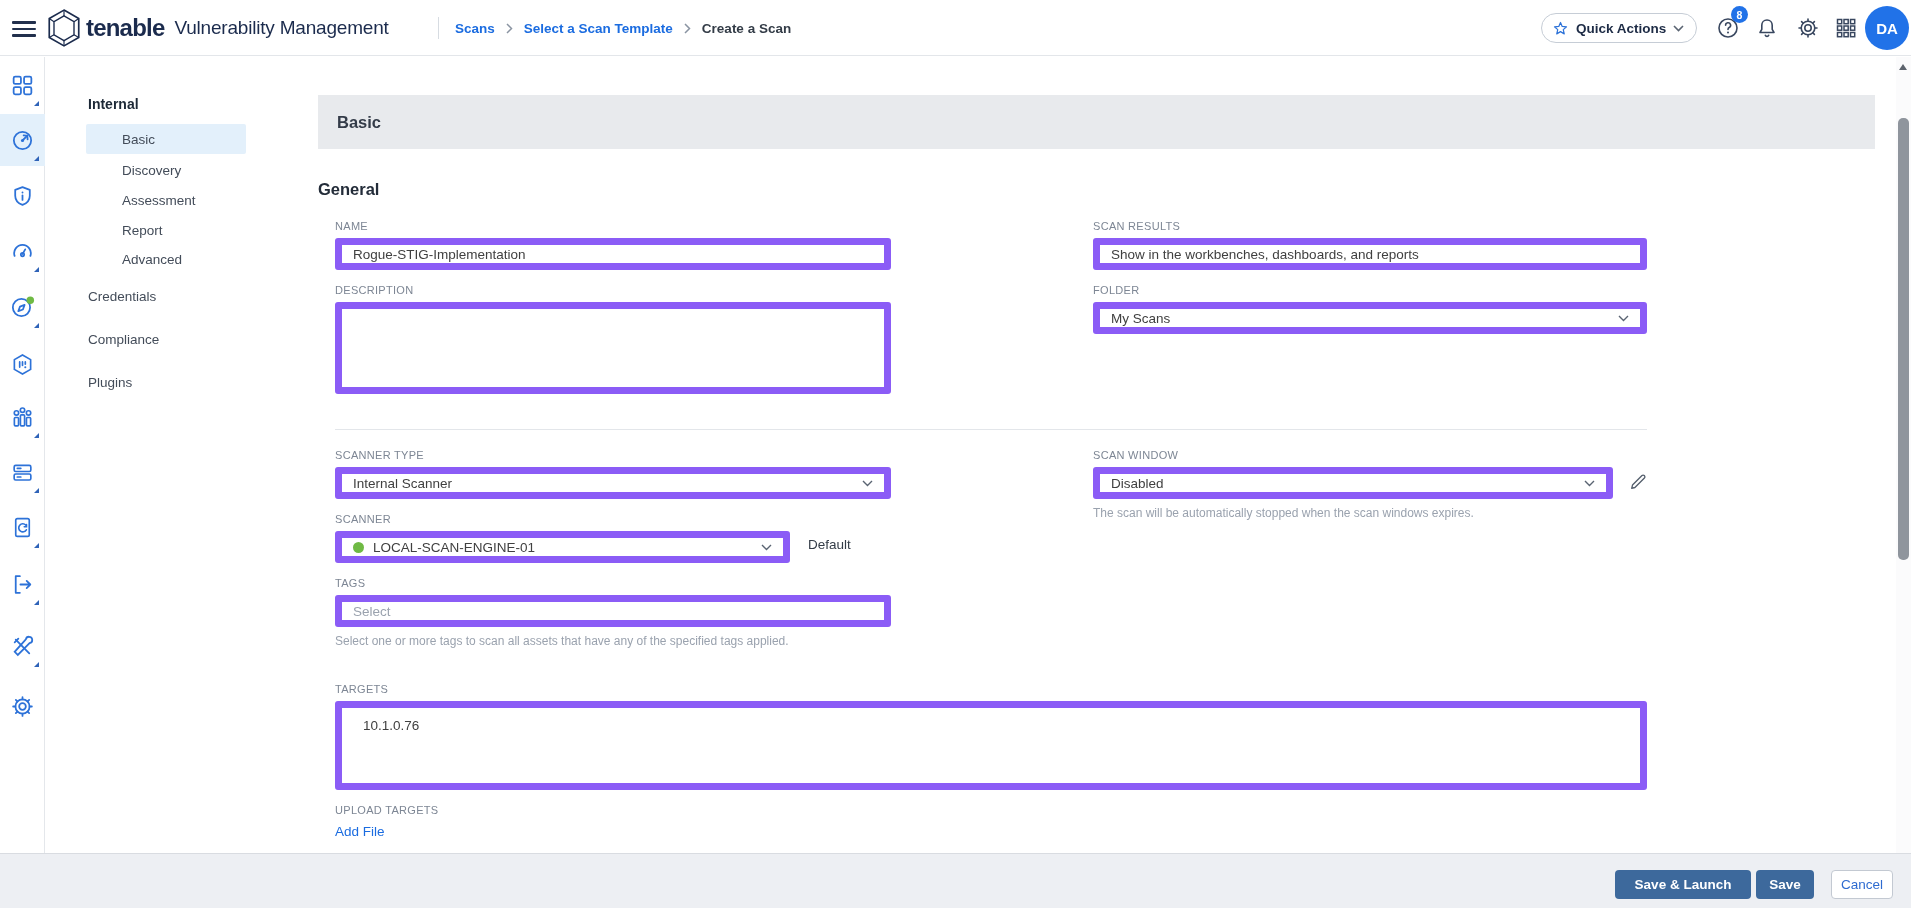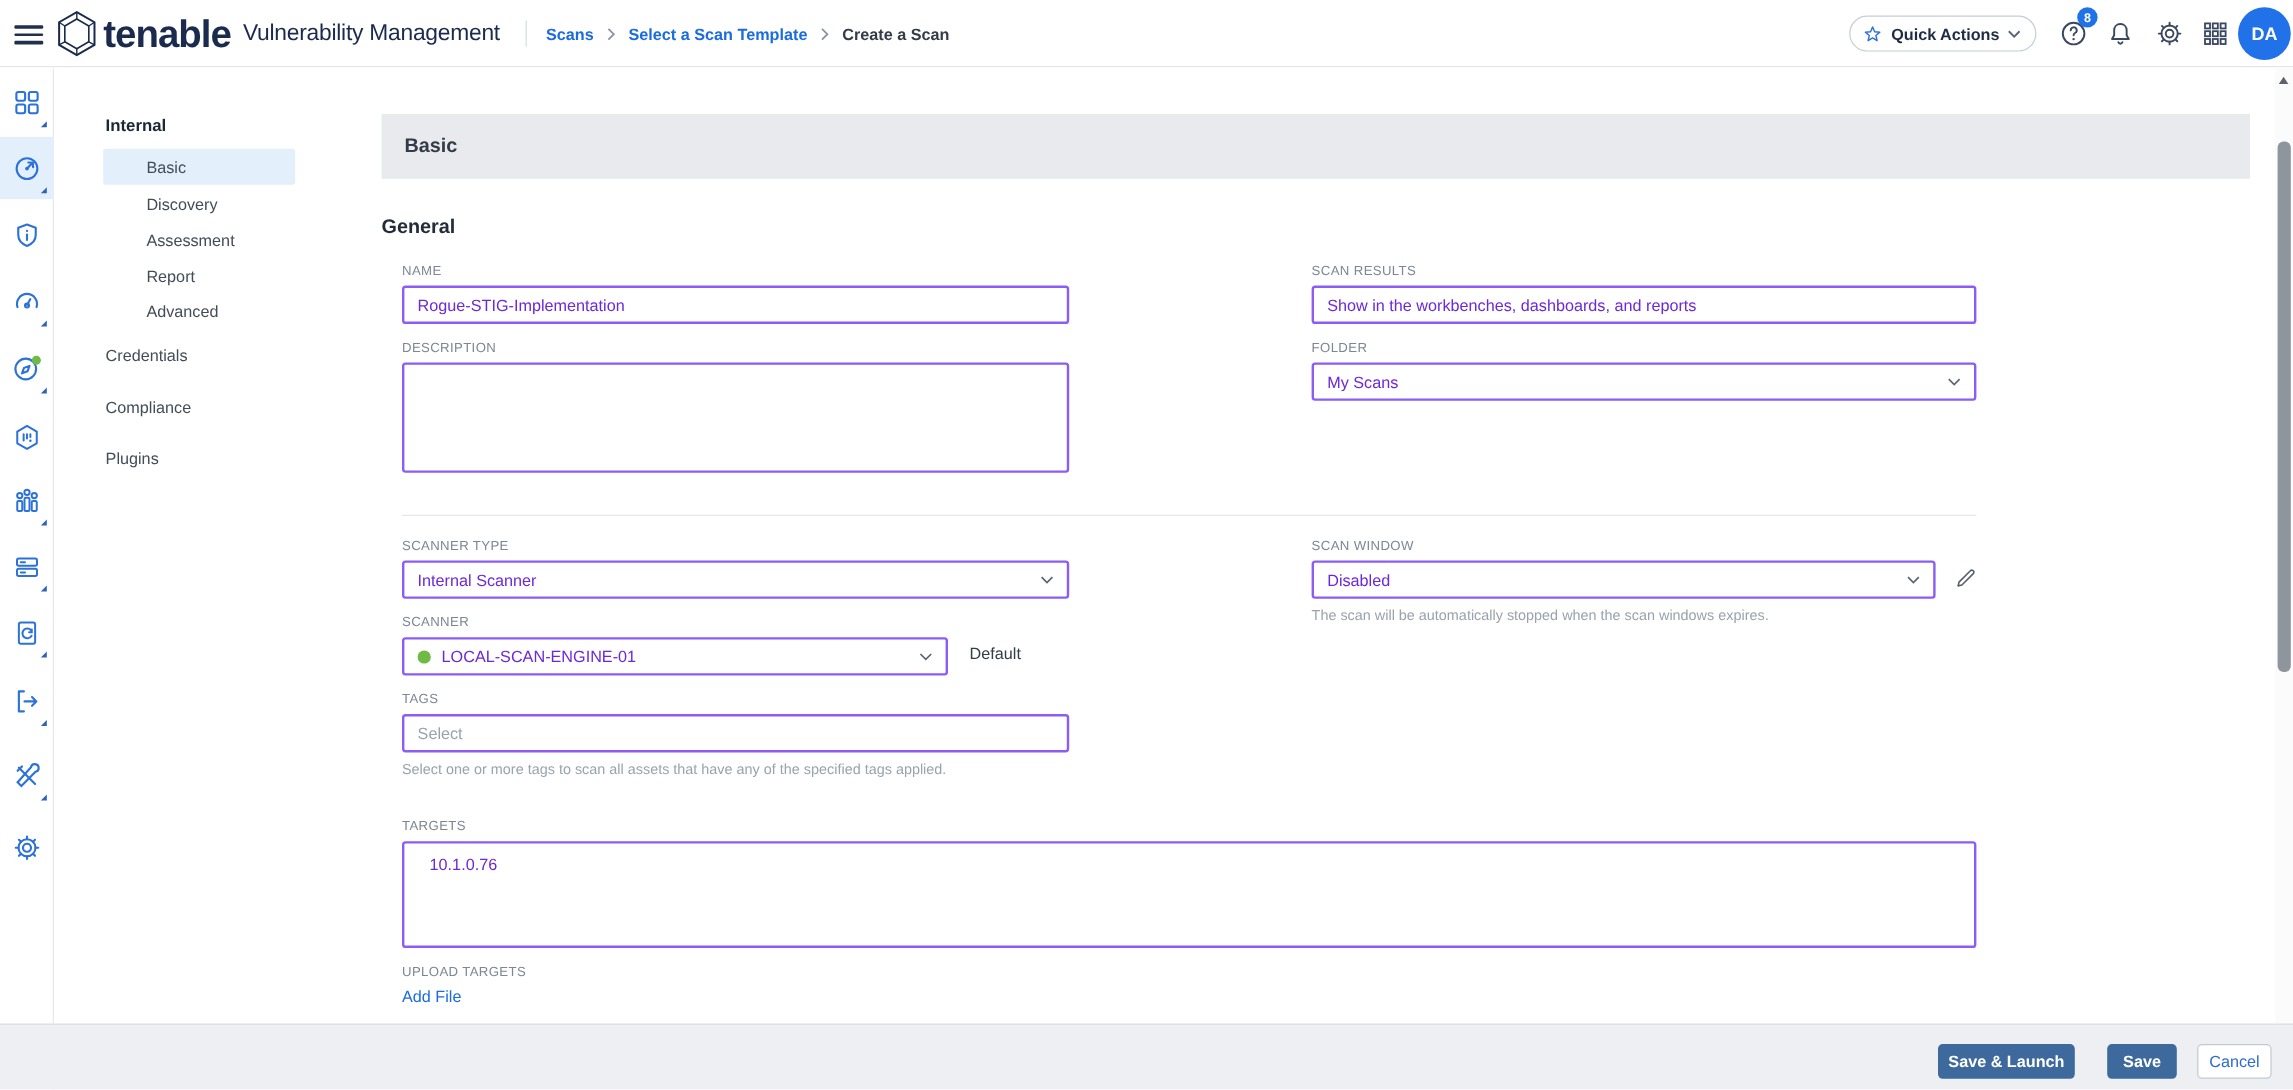--- a/index.html
+++ b/index.html
@@ -4,21 +4,21 @@
 <style>
   * { margin:0; padding:0; box-sizing:border-box; }
   html,body { width:1911px; height:908px; }
   body { font-family:"Liberation Sans", sans-serif; background:#fff; color:#333c47; overflow:hidden; position:relative; }
 
   
   .header { position:absolute; left:0; top:0; width:1911px; height:56px; background:#fff; border-bottom:1px solid #e3e6ea; z-index:5; }
   .hamburger { position:absolute; left:12px; top:17px; width:24px; height:22px; cursor:pointer; }
   .hamburger span { display:block; height:2.4px; background:#22304d; border-radius:1px; margin:4.2px 0; }
   .logo-group { position:absolute; left:46px; top:0; height:56px; display:flex; align-items:center; }
-  .logo-word { font-size:32px; font-weight:800; color:#1b2b4d; letter-spacing:-0.8px; margin-left:4px; }
+  .logo-word { font-size:24px; font-weight:800; color:#1b2b4d; letter-spacing:-0.8px; margin-left:4px; }
   .logo-product { font-size:19px; font-weight:400; color:#1b2b4d; margin-left:10px; letter-spacing:-0.2px; }
   .header-divider { position:absolute; left:438px; top:17px; width:1px; height:22px; background:#d7dce2; }
   .breadcrumb { position:absolute; left:455px; top:0; height:56px; display:flex; align-items:center; gap:11px; font-size:13.5px; font-weight:700; }
   .crumb-link { color:#1b6ce0; cursor:pointer; text-decoration:none; }
   .crumb-current { color:#333c47; font-weight:700; }
   .quick-actions { position:absolute; left:1541px; top:13px; height:30px; padding:0 12px 0 10px; border:1px solid #c6cdd6; border-radius:15px; background:#fff; display:flex; align-items:center; gap:7px; cursor:pointer; }
   .qa-label { font-size:13.5px; font-weight:700; color:#1d2b45; }
   .hdr-icon { position:absolute; top:16px; width:24px; height:24px; cursor:pointer; }
   .badge { position:absolute; left:1731px; top:6px; min-width:17px; height:17px; border-radius:9px; background:#2172e8; color:#fff; font-size:10.5px; font-weight:700; display:flex; align-items:center; justify-content:center; padding:0 4px; z-index:6; }
   .avatar { position:absolute; left:1865px; top:6px; width:44px; height:44px; border-radius:50%; background:#2172e8; color:#fff; font-size:15px; font-weight:700; display:flex; align-items:center; justify-content:center; cursor:pointer; }
@@ -34,21 +34,21 @@
   .nav-sub { position:absolute; left:86px; width:160px; height:30px; display:flex; align-items:center; padding-left:36px; font-size:13.5px; color:#434c59; cursor:pointer; border-radius:2px; }
   .nav-sub.selected { background:#e3f0fb; }
   .nav-root { position:absolute; left:88px; font-size:13.5px; color:#434c59; cursor:pointer; }
 
   
   .section-bar { position:absolute; left:318px; top:95px; width:1557px; height:54px; background:#e8eaed; display:flex; align-items:center; }
   .section-bar-title { font-size:16.5px; font-weight:600; color:#333b48; margin-left:19px; }
   .group-heading { position:absolute; left:318px; top:180px; font-size:16.5px; font-weight:700; color:#232c39; }
   .field { position:absolute; }
   .field-label { font-size:11px; color:#7d8694; letter-spacing:0.3px; margin-bottom:6px; text-transform:uppercase; }
-  .text-input, .textarea, .select-box { width:100%; border:2px solid #8b5cf6; border-radius:3px; background:#fff; font-family:"Liberation Sans", sans-serif; font-size:13.5px; color:#6d28d9; }
+  .text-input, .textarea, .select-box { width:100%; border:7px solid #8b5cf6; border-radius:3px; background:#fff; font-family:"Liberation Sans", sans-serif; font-size:13.5px; color:#404040; }
   .text-input { height:32px; padding:0 11px; }
   .text-input::placeholder { color:#9aa2ae; }
   .textarea { padding:8px 21px; resize:none; line-height:1.5; }
   .select-box { height:32px; display:flex; align-items:center; padding:0 11px; cursor:pointer; position:relative; }
   .select-value { flex:1; white-space:nowrap; overflow:hidden; }
   .select-chevron { margin-left:8px; display:flex; align-items:center; }
   .status-dot { width:11px; height:11px; border-radius:50%; background:#6fba44; margin-right:9px; flex:none; }
   .help-text { font-size:12px; color:#9aa2ae; margin-top:7px; }
   .inline-note { position:absolute; left:808px; top:537px; font-size:13.5px; color:#333c47; }
   .form-divider { position:absolute; left:335px; top:429px; width:1312px; height:1px; background:#e3e6ea; }
@@ -361,21 +361,21 @@
   <div class="field-label">TARGETS</div>
   <textarea class="textarea" style="height: 89px;">10.1.0.76</textarea>
 </div>
 
 <div class="field" style="left:335px; top:804px; width:400px;">
   <div class="field-label">UPLOAD TARGETS</div>
   <a class="link">Add File</a>
 </div>
 
 <div class="footer">
-  <button class="btn btn-primary" style="left:1615px; width:114px;">Save &amp; Launch</button>
+  <button class="btn btn-primary" style="left:1615px; width:136px;">Save &amp; Launch</button>
   <button class="btn btn-primary" style="left:1756px; width:58px;">Save</button>
   <button class="btn btn-secondary" style="left:1831px; width:62px;">Cancel</button>
 </div>
 
 <div class="scrollbar">
   <div class="scroll-up-arrow"></div>
   <div class="scroll-thumb"></div>
 </div>
 
 </body></html>

